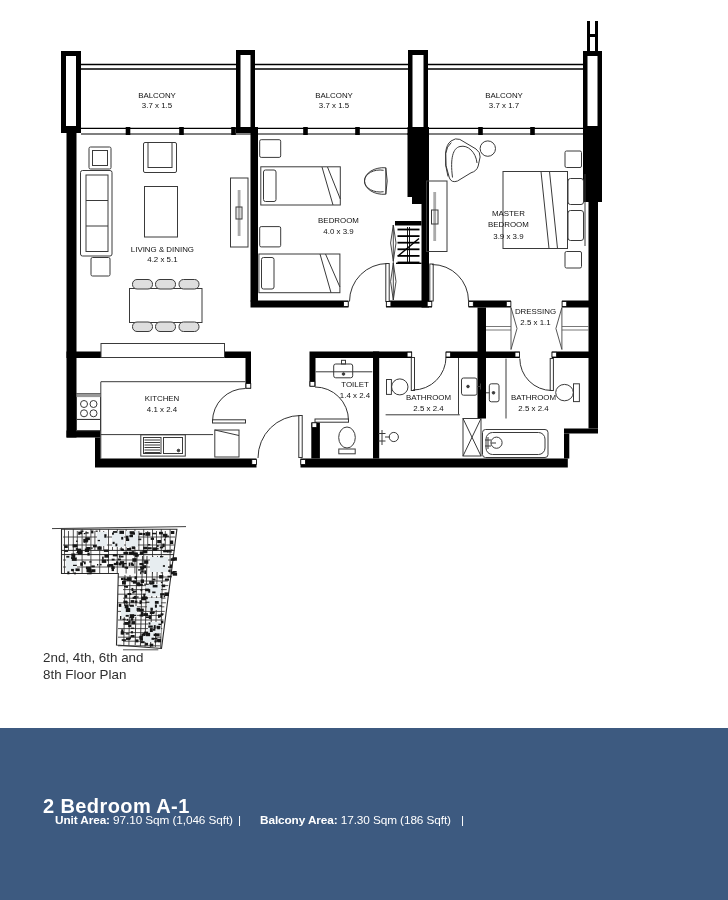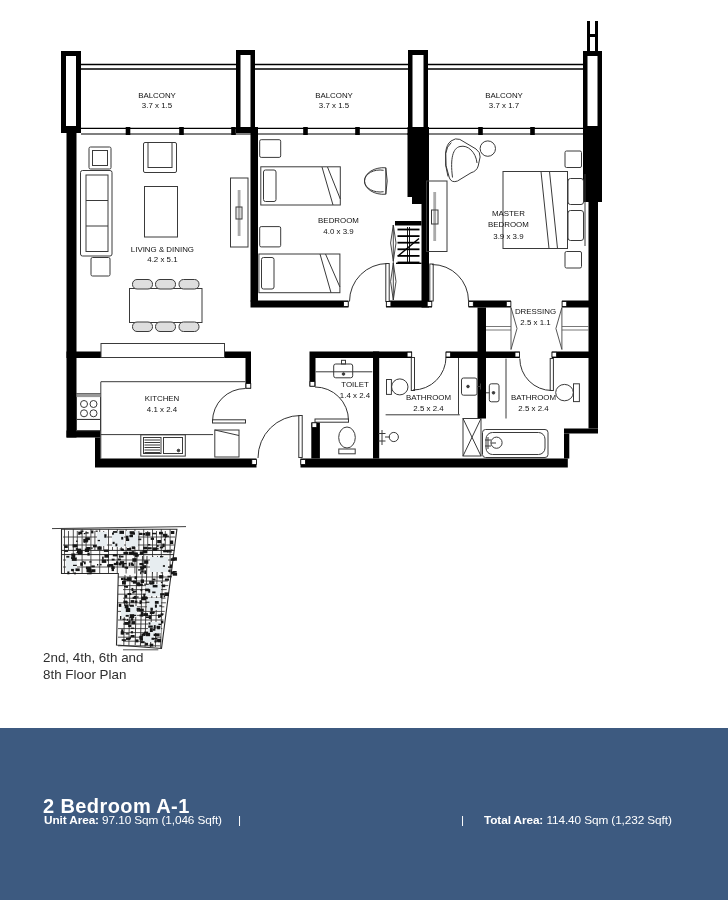--- a/index.html
+++ b/index.html
@@ -777,21 +777,21 @@
 <g fill="#2f2f2f" font-size="13.4">
         <text x="43" y="661.5">2nd, 4th, 6th and</text>
         <text x="43" y="678.5">8th Floor Plan</text>
       </g>
 </svg>
 
 <div class="banner"></div>
 
 <div class="btitle">2 Bedroom A-1</div>
 
-<div class="bseg" style="left:44px;text-align:right;"><b>Unit Area:</b> 97.10 Sqm (1,046 Sqft)</div>
+<div class="bseg" style="left:55px;text-align:right;"><b>Unit Area:</b> 97.10 Sqm (1,046 Sqft)</div>
 
 <div class="bseg" style="left:238px;">|</div>
 
+<div class="bseg" style="left:260px;"><b>Balcony Area:</b> 17.30 Sqm (186 Sqft)</div>
 
 <div class="bseg" style="left:461px;">|</div>
 
-<div class="bseg" style="left:484px;"><b>Total Area:</b> 114.40 Sqm (1,232 Sqft)</div>
 </div>
 
 </body></html>

